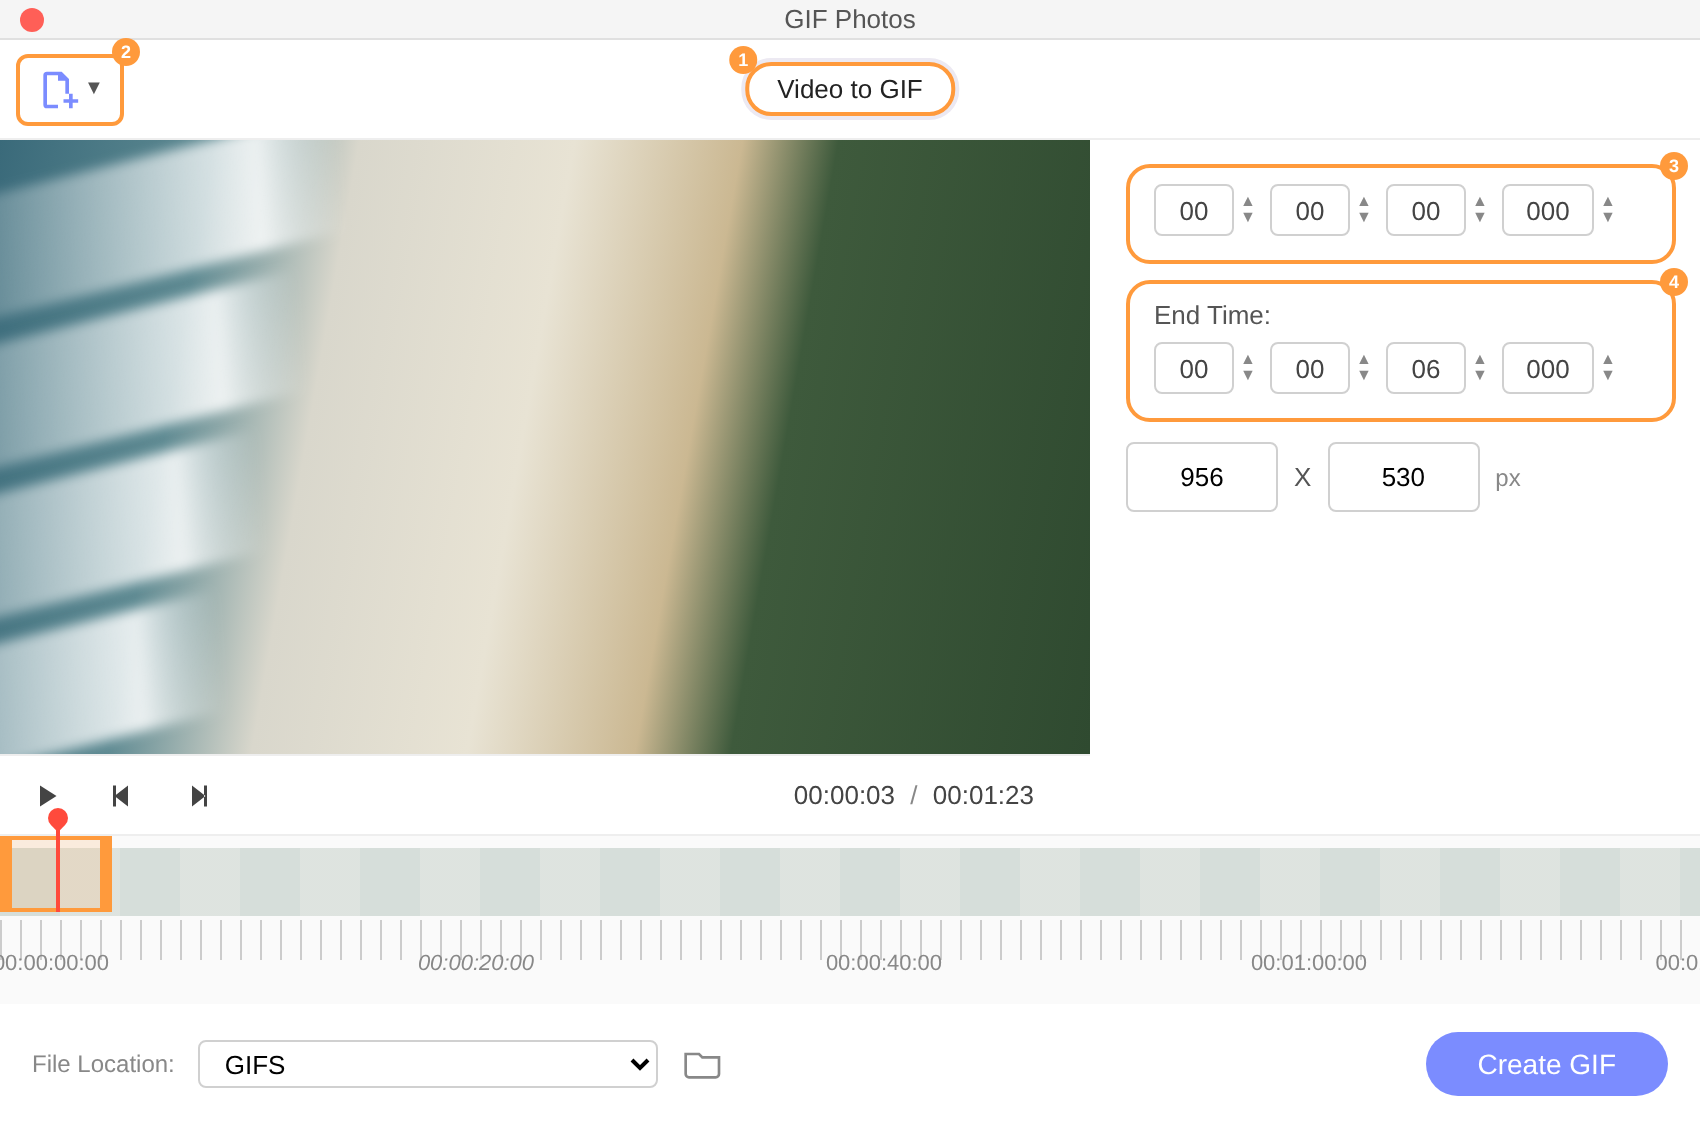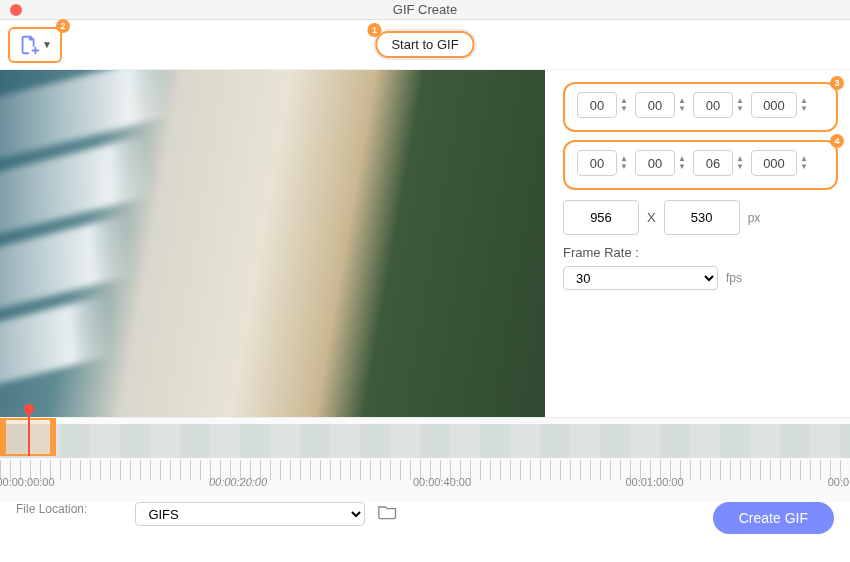--- a/index.html
+++ b/index.html
@@ -62,60 +62,76 @@
 .clip-sel .handle { position: absolute; top: 0; bottom: 0; width: 6px; background: #ff9a3c; }
 .clip-sel .handle.l { left: -2px; }
 .clip-sel .handle.r { right: -2px; }
 .playhead { position: absolute; top: -10px; width: 2px; height: 48px; background: #ff4a3c; }
 .playhead::before { content: ""; position: absolute; top: -4px; left: -4px; width: 10px; height: 10px; background: #ff4a3c; border-radius: 50% 50% 50% 0; transform: rotate(-45deg); }
 .ruler { position: absolute; top: 42px; left: 0; right: 0; height: 20px; background: repeating-linear-gradient(90deg, #ccc 0, #ccc 1px, transparent 1px, transparent 10px); }
 .tick-labels { position: absolute; top: 58px; left: 0; right: 0; height: 20px; font-size: 11px; color: #888; }
 .tick-labels span { position: absolute; transform: translateX(-50%); }
 
 
-.footer { height: 60px; display: flex; align-items: flex-start; padding: 0 16px; gap: 12px; }
+.footer { height: 60px; display: flex; align-items: center; padding: 0 16px; gap: 12px; }
 .footer-label { font-size: 12px; color: #888; }
-.loc-select { width: 230px; height: 24px; border: 1px solid #d0d0d0; border-radius: 4px; padding: 0 8px; font-size: 13px; background: #fff; margin-left: 36px; }
+.loc-select { width: 230px; height: 24px; border: 1px solid #d0d0d0; border-radius: 4px; padding: 0 8px; font-size: 13px; background: #fff; }
 .folder-btn { width: 22px; height: 20px; cursor: pointer; }
 .create-btn { margin-left: auto; background: #7b8cff; color: #fff; border: none; border-radius: 16px; padding: 8px 26px; font-size: 14px; cursor: pointer; }
 </style>
 </head>
 <body>
 
 <div class="titlebar">
   <div class="close-dot"></div>
-  <div class="title">GIF Create</div>
+  <div class="title">GIF Photos</div>
 </div>
 
 <div class="toolbar-row">
   <div class="add-btn">
     <svg width="22" height="22" viewBox="0 0 24 24">
       <path fill="#7b8cff" d="M6 2h8l4 4v8h-2V7h-4V4H6v16h6v2H6a2 2 0 0 1-2-2V4a2 2 0 0 1 2-2z"></path>
       <path fill="#7b8cff" d="M18 14h2v3h3v2h-3v3h-2v-3h-3v-2h3z"></path>
     </svg>
     <span class="add-caret">▼</span>
     <div class="marker" style="top:-10px; right:-10px;">2</div>
   </div>
   <div class="tab-group">
     <div class="tab active">
-      <span>Start to GIF</span>
+      <span>Video to GIF</span>
       <div class="marker" style="top:-10px; left:-10px;">1</div>
     </div>
   </div>
 </div>
 
 <div class="main">
   <div class="preview-wrap">
     <div class="preview">
       <div class="sea"></div>
       <div class="wave w1"></div>
       <div class="wave w2"></div>
       <div class="wave w3"></div>
       <div class="wave w4"></div>
     </div>
+    <div class="controls-bar">
+      <svg class="ctrl-icon" viewBox="0 0 24 24">
+          <path d="M8 5v14l11-7z"></path>
+        </svg>
+      <svg class="ctrl-icon" viewBox="0 0 24 24">
+          <path d="M16 5v14l-9-7zM6 5h2v14H6z"></path>
+        </svg>
+      <svg class="ctrl-icon" viewBox="0 0 24 24">
+          <path d="M8 5v14l9-7zM16 5h2v14h-2z"></path>
+        </svg>
+      <div class="time-readout">
+        <span>00:00:03</span>
+        <span class="sep">/</span>
+        <span>00:01:23</span>
+      </div>
+    </div>
   </div>
 
   <div class="panel">
     <div class="time-group">
       <div class="marker" style="top:-8px; right:-8px;">3</div>
       <div class="spin-row">
         <div class="spinbox">
             <input class="spin-input" value="00" style="">
             <div class="spin-btns">
               <span>▲</span>
@@ -141,20 +157,21 @@
             <div class="spin-btns">
               <span>▲</span>
               <span>▼</span>
             </div>
           </div>
       </div>
     </div>
 
     <div class="time-group">
       <div class="marker" style="top:-8px; right:-8px;">4</div>
+      <div class="tg-label">End Time:</div>
       <div class="spin-row">
         <div class="spinbox">
             <input class="spin-input" value="00" style="">
             <div class="spin-btns">
               <span>▲</span>
               <span>▼</span>
             </div>
           </div>
         <div class="spinbox">
             <input class="spin-input" value="00" style="">
@@ -182,29 +199,20 @@
 
     <div class="plain-row">
       <div class="size-row">
         <input class="size-input" value="956" style="">
         <span class="x-sep">X</span>
         <input class="size-input" value="530" style="">
         <span class="unit">px</span>
       </div>
     </div>
 
-    <div class="plain-row">
-      <div class="plain-label">Frame Rate :</div>
-      <div class="fr-row">
-        <select class="fr-select">
-          <option>30</option>
-        </select>
-        <span class="unit">fps</span>
-      </div>
-    </div>
   </div>
 </div>
 
 <div class="timeline">
   <div class="thumb-strip"></div>
   <div class="clip-sel" style="left: 0px; width: 56px;">
     <div class="handle l"></div>
     <div class="handle r"></div>
   </div>
   <div class="playhead" style="left: 28px;"></div>

